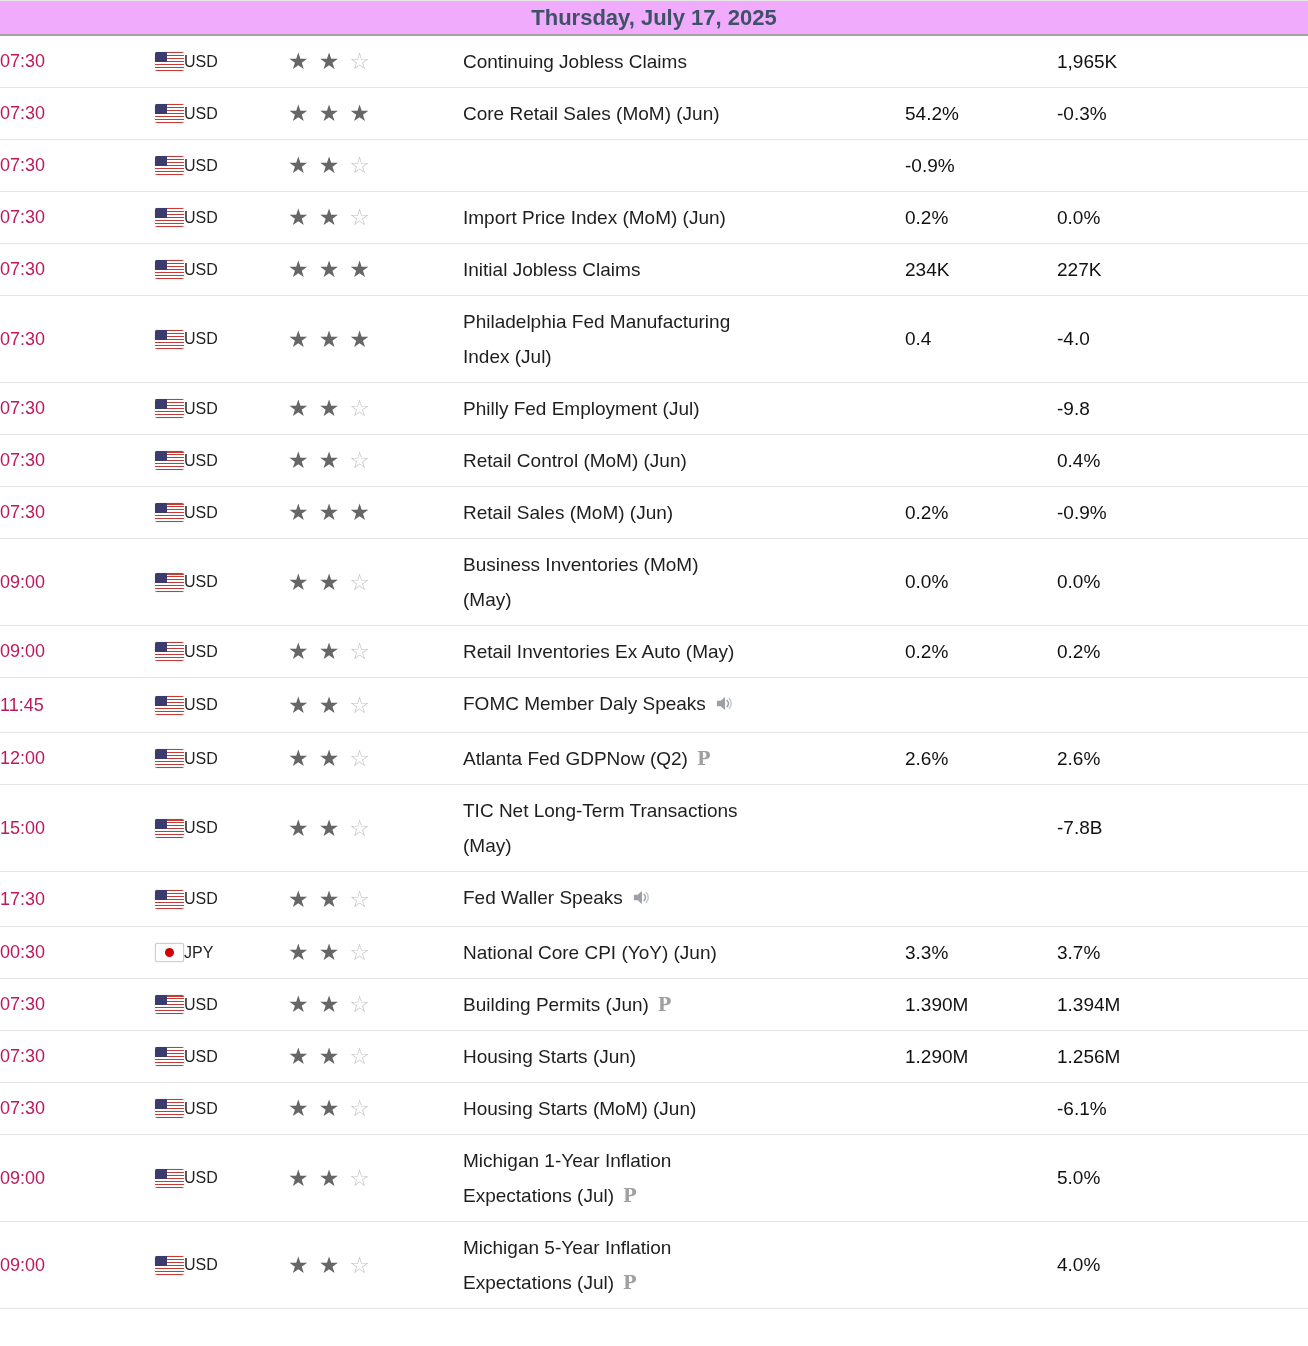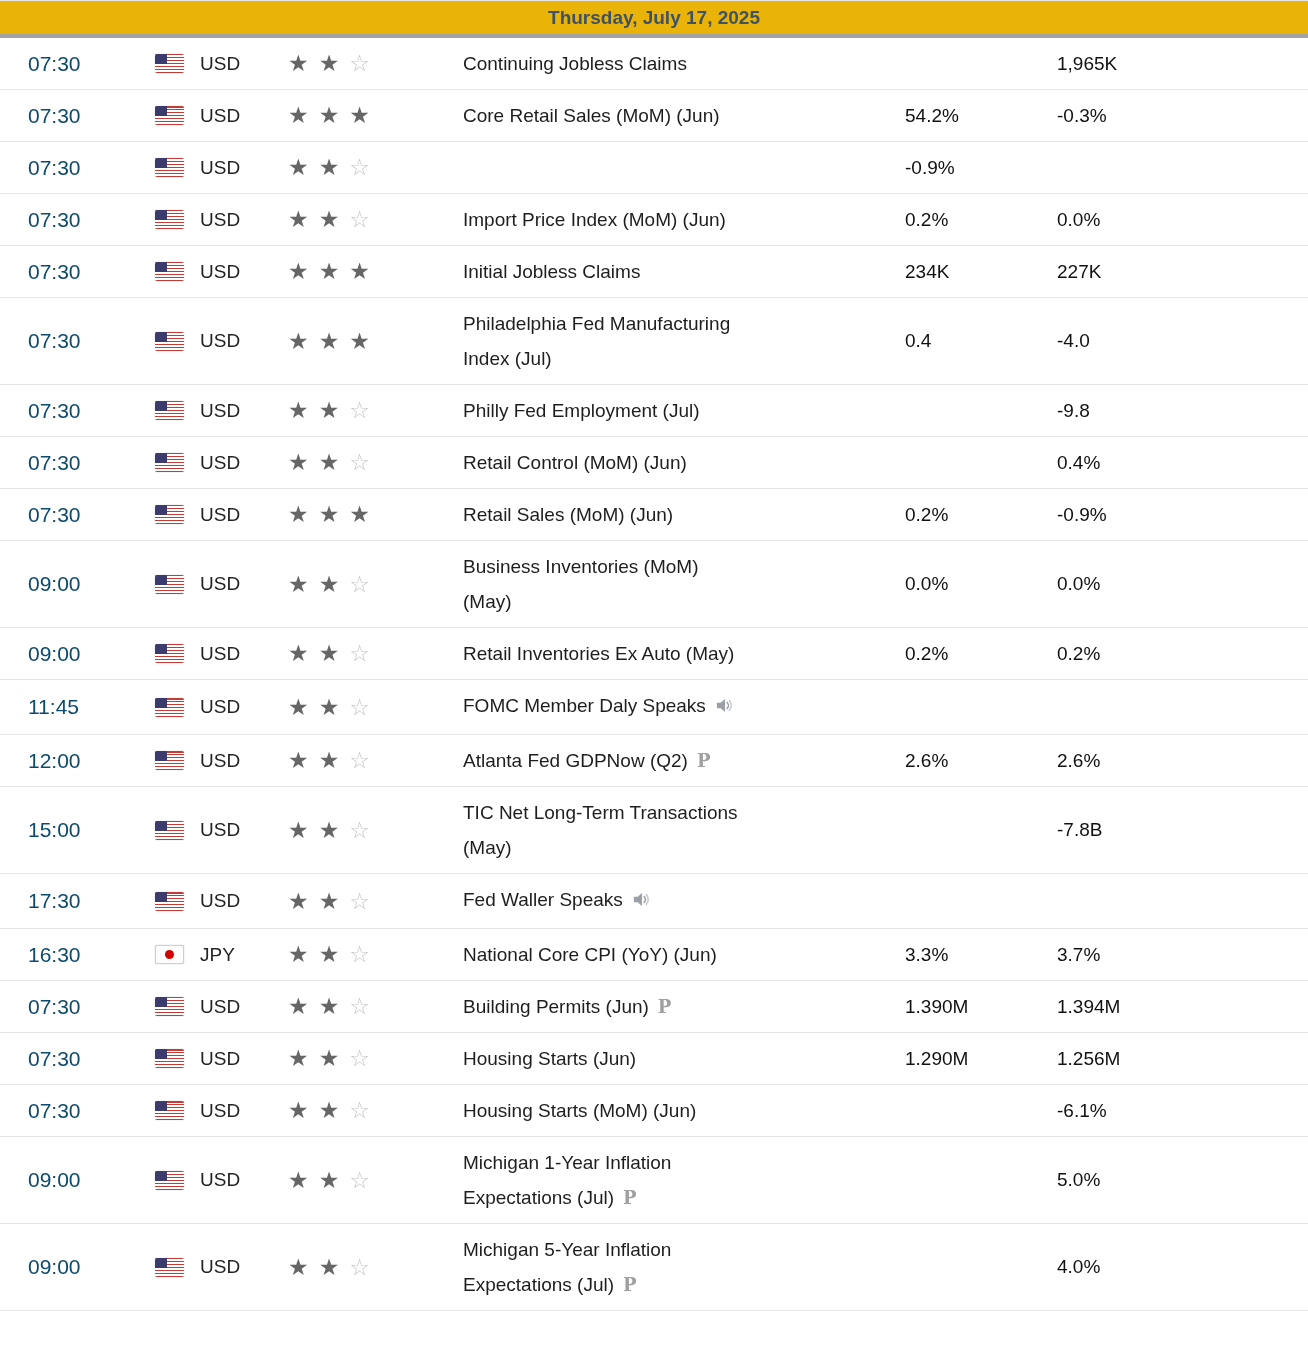--- a/index.html
+++ b/index.html
@@ -7,49 +7,49 @@
     width:1308px;
     font-family:"Liberation Sans","DejaVu Sans",sans-serif;
     background:#ffffff;
     color:#222222;
   }
   #calendar{width:1308px;height:1346px;overflow:hidden;border-top:1px solid #e6e6e6}
 
   .day-header{
     height:33px;
     display:flex;align-items:center;justify-content:center;
-    background:#eab308;
-    border-bottom:4px solid #a3a3a3;
+    background:#f0abfc;
+    border-bottom:2px solid #a3a3a3;
     color:#3e5266;
     font-weight:bold;
-    font-size:19px;
+    font-size:22px;
   }
 
   .row{
     display:grid;
     grid-template-columns:140px 148px 167px 450px 152px 251px;
     align-items:center;
     border-bottom:1px solid #e6e6e6;
     background:#ffffff;
     min-height:51px;
   }
 
-  .time{padding-left:28px;font-size:21px;color:#0c4a6e}
+  .time{font-size:18px;color:#be185d}
 
   .flagcur{display:flex;align-items:center}
   .flag{
     display:inline-block;width:29px;height:19px;margin-left:15px;
     border-radius:2px;position:relative;overflow:hidden;flex:0 0 auto;
     box-shadow:0 0 1px rgba(0,0,0,.35);
   }
   .flag.us{background:repeating-linear-gradient(to bottom,#c43c35 0 1.5px,#ffffff 1.5px 2.95px)}
   .flag.us::after{content:"";position:absolute;top:0;left:0;width:12px;height:10px;background:#3c3b6e}
   .flag.jp{background:#fdfdfd;border:1px solid #cfcfcf;box-sizing:border-box}
   .flag.jp::after{content:"";position:absolute;top:50%;left:50%;width:9px;height:9px;margin:-4.5px 0 0 -4.5px;border-radius:50%;background:#d30000}
-  .cur{margin-left:16px;font-size:19px;color:#232323}
+  .cur{font-size:16px;color:#232323}
 
   .stars{white-space:nowrap}
   .star{font-size:23px;margin-right:10px;line-height:1}
   .star.filled{color:#666666}
   .star.empty{color:#c4c4c4}
 
   .event{padding:8px 10px 8px 8px;font-size:19px;line-height:35px;color:#1e1e1e}
   .ev-name{white-space:pre-line}
   .ev-icon{display:inline-block;margin-left:9px;vertical-align:-3px}
   .p-icon{
@@ -234,21 +234,21 @@
       <div class="cell stars"><span class="star filled">★</span><span class="star filled">★</span><span class="star empty">☆</span></div>
       <div class="cell event"><span class="ev-name">Fed Waller Speaks</span><span class="ev-icon"><svg width="19" height="19" viewBox="0 0 20 20">
             <polygon points="2,7.2 6,7.2 10.5,3.2 10.5,16.8 6,12.8 2,12.8" fill="#9aa0a6"></polygon>
             <path d="M12.8 6.8a4.6 4.6 0 0 1 0 6.4" fill="none" stroke="#9aa0a6" stroke-width="1.7" stroke-linecap="round"></path>
             <path d="M15.1 4.9a7.6 7.6 0 0 1 0 10.2" fill="none" stroke="#c8cbd0" stroke-width="1.7" stroke-linecap="round"></path>
           </svg></span></div>
       <div class="cell num forecast"></div>
       <div class="cell num previous"></div>
     </div>
     <div class="row">
-      <div class="cell time">16:30</div>
+      <div class="cell time">00:30</div>
       <div class="cell flagcur">
         <span class="flag jp"></span>
         <span class="cur">JPY</span>
       </div>
       <div class="cell stars"><span class="star filled">★</span><span class="star filled">★</span><span class="star empty">☆</span></div>
       <div class="cell event"><span class="ev-name">National Core CPI (YoY) (Jun)</span></div>
       <div class="cell num forecast">3.3%</div>
       <div class="cell num previous">3.7%</div>
     </div>
     <div class="row">

